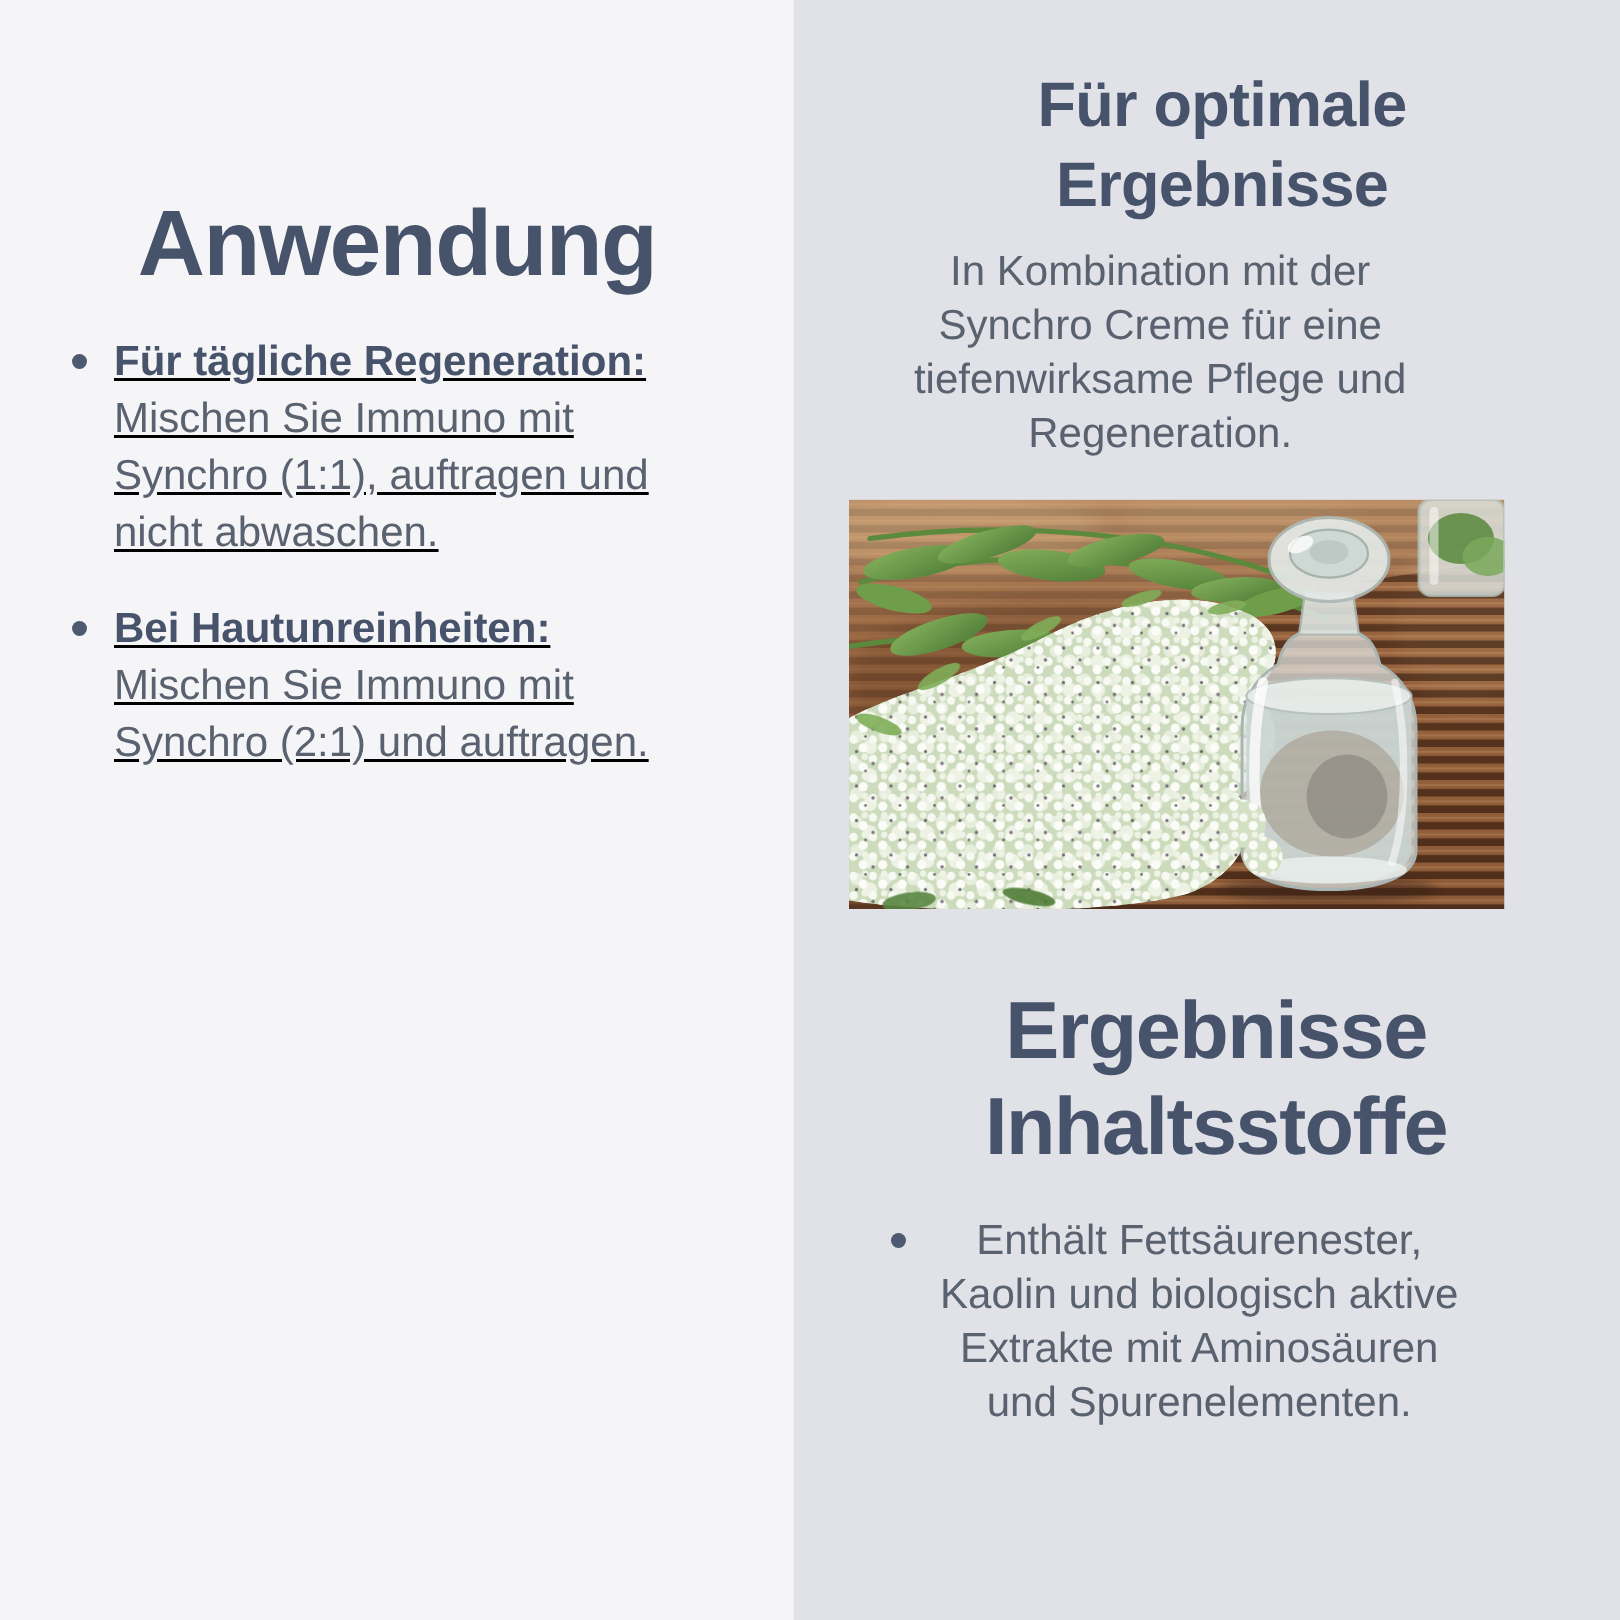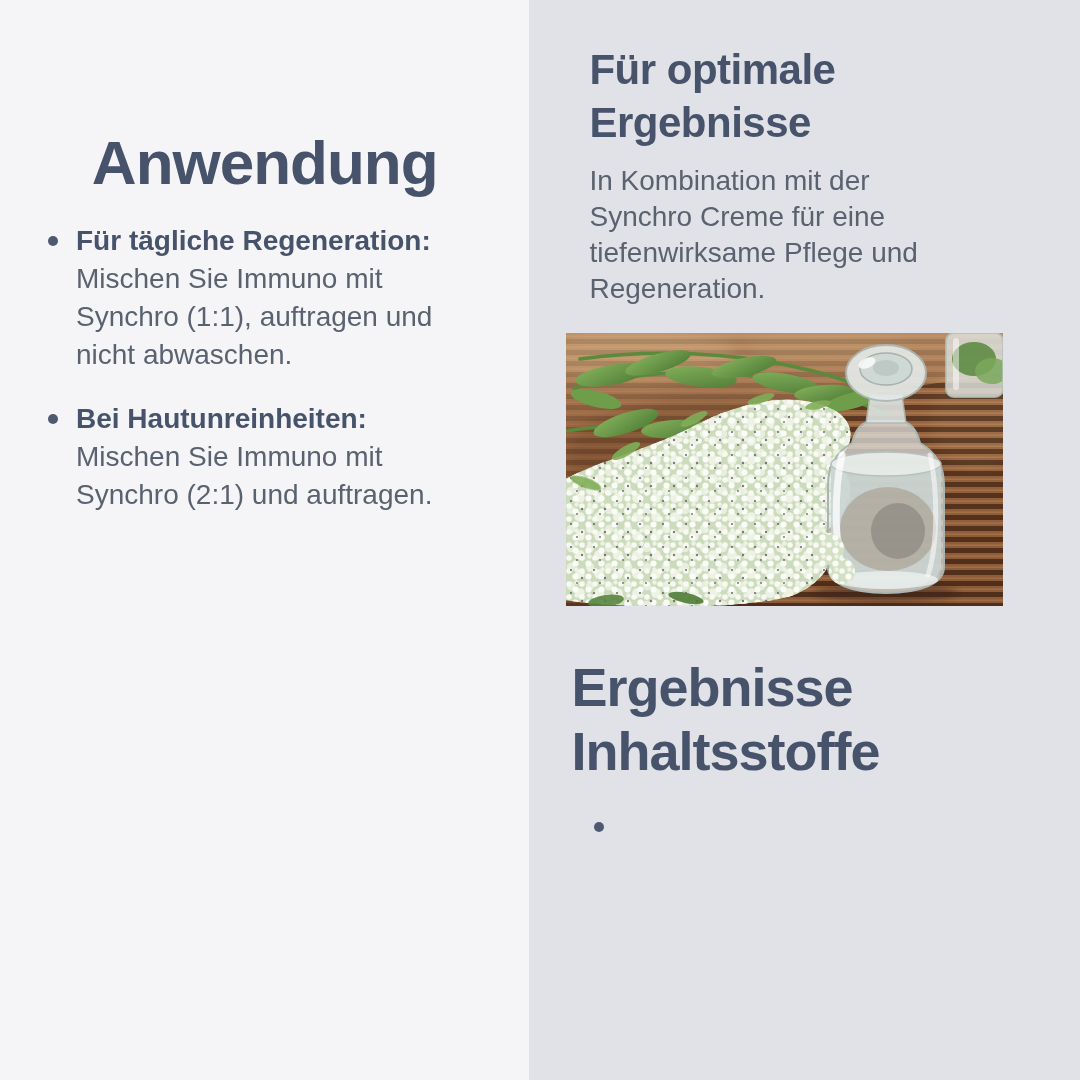--- a/index.html
+++ b/index.html
@@ -13,33 +13,35 @@
   }
   .col-left{
     width:577px;height:100%;
     background:var(--left-bg,#f5f5f7);
     box-sizing:border-box;
   }
   .col-right{
     width:600px;height:100%;
     background:var(--right-bg,#e1e2e8);
     box-sizing:border-box;
+    text-align:center;
   }
   h1,h2{font-weight:bold;color:var(--heading,#47536b);}
   .main-heading{
     font-size:62px;
     line-height:1.2;
     letter-spacing:-1px;
     text-align:center;
     margin:126px 0 0 0;
   }
   .usage-list{
     list-style:none;
     margin:22px 0 0 0;
     padding:0 52px 0 48px;
+    text-decoration:underline;
   }
   .usage-list li{display:flex;align-items:flex-start;}
   .usage-list li + li{margin-top:26px;justify-content:space-between;}
   .dot{
     flex:none;
     width:10px;height:10px;border-radius:50%;
     background:var(--bullet,#4d5970);
     margin:14px 18px 0 0;
   }
   .btext{
@@ -214,17 +216,18 @@
         <circle cx="262" cy="216" r="16" fill="url(#florets)"></circle>
         <circle cx="276" cy="238" r="13" fill="#d3e0c4"></circle>
         <circle cx="276" cy="238" r="13" fill="url(#florets)"></circle>
       </svg>
     </div>
 
     <h2 class="bottom-heading">Ergebnisse Inhaltsstoffe</h2>
     <ul class="ingredients-list">
       <li>
         <span class="dot"></span>
+        <p class="btext">Enthält Fettsäurenester, Kaolin und biologisch aktive Extrakte mit Aminosäuren und Spurenelementen.</p>
       </li>
     </ul>
   </section>
 
 </div>
 
 </body></html>

